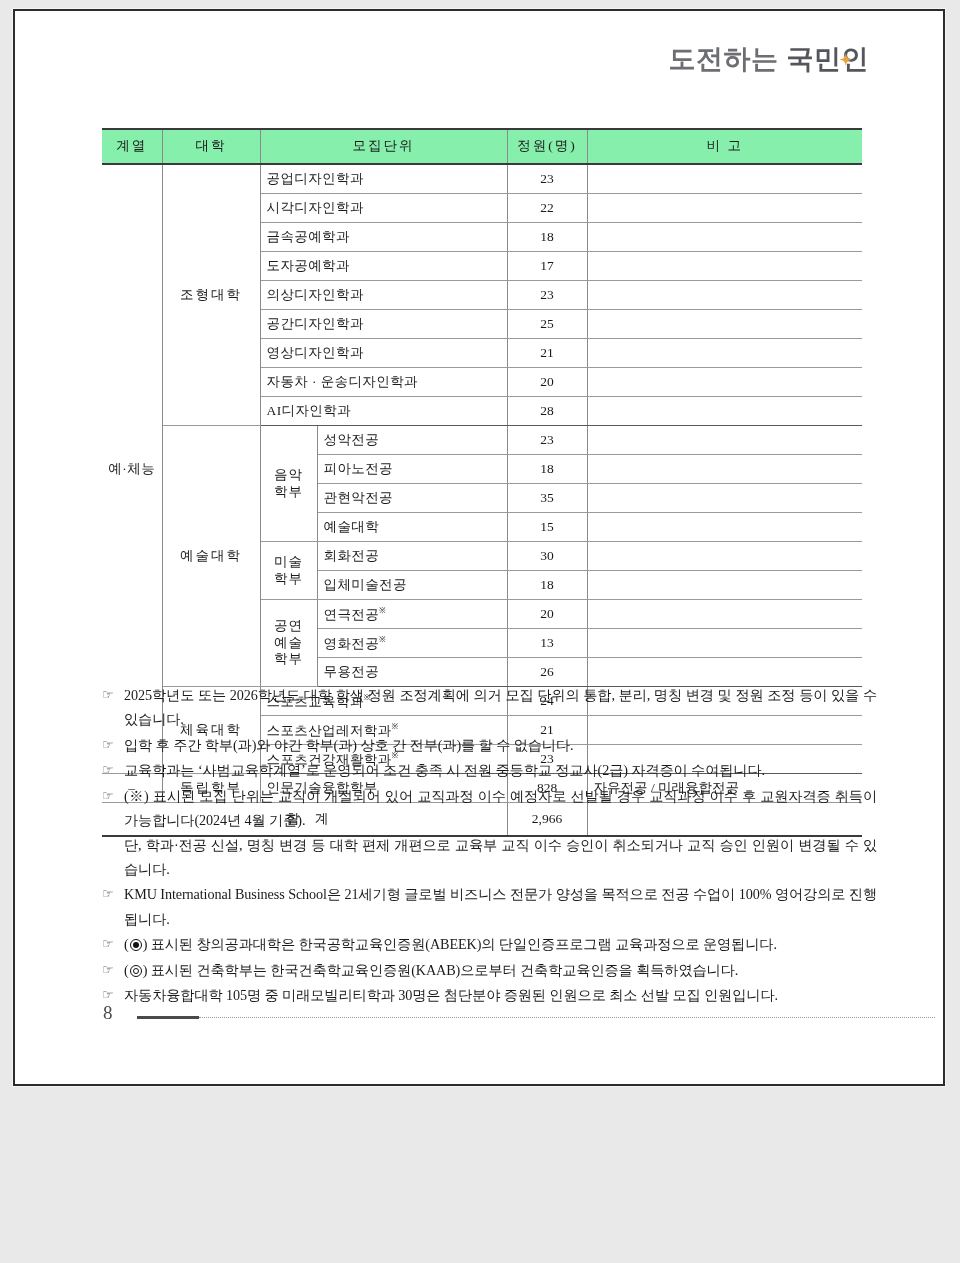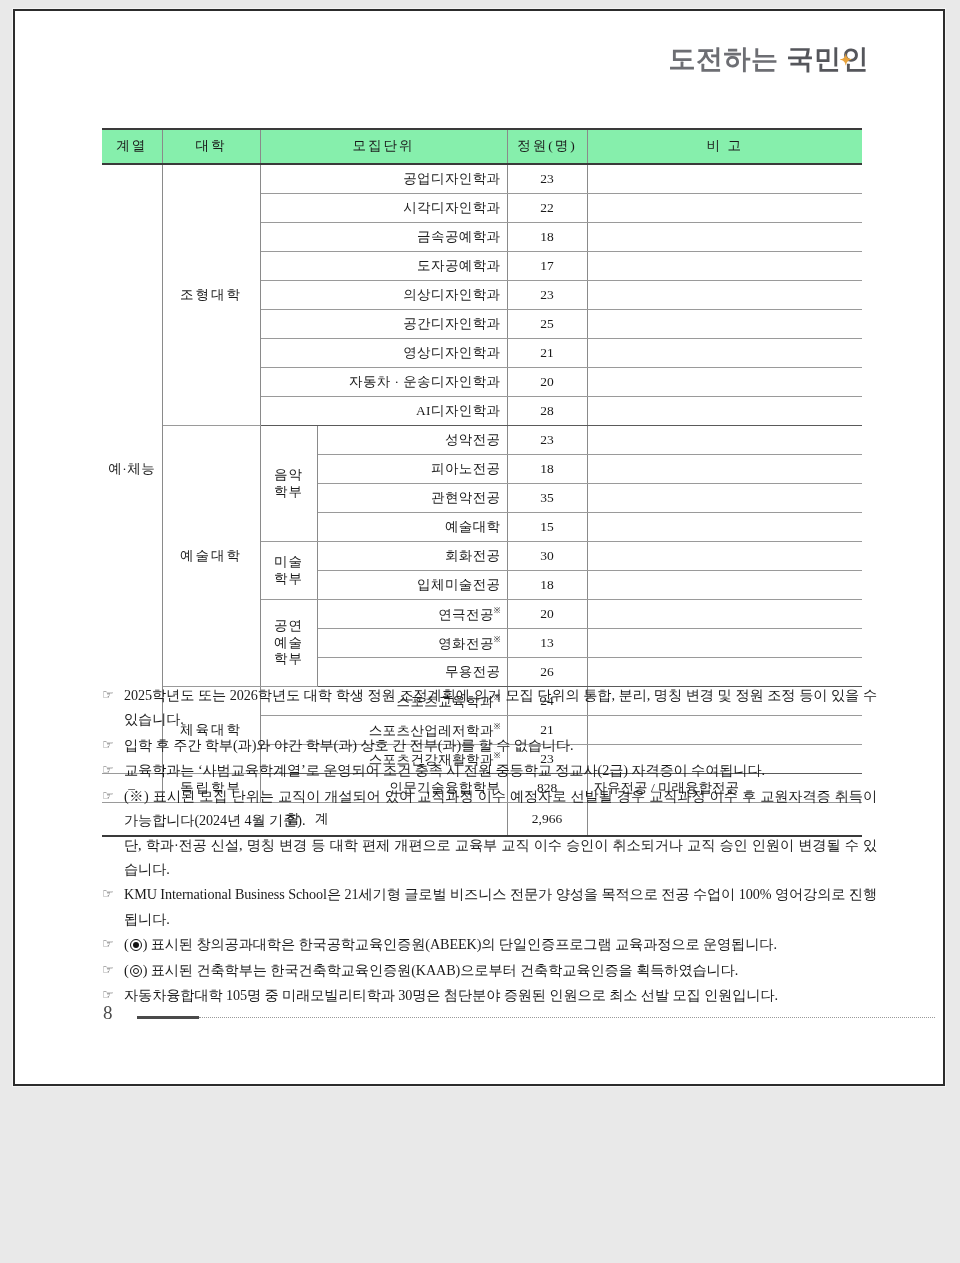--- a/index.html
+++ b/index.html
@@ -102,21 +102,21 @@
     vertical-align: middle;
     font-size: 13.5px;
   }
   table.quota td.edge-l { border-left: none; }
   table.quota td.edge-r { border-right: none; }
   td.c-center { text-align: center; }
   td.c-left   { text-align: left; padding-left: 9px; }
   td.group-sep-top { border-top: 1.6px solid #5a5a5a; }
   tr.grp-end td { border-bottom: 1.6px solid #5a5a5a; }
 
-  td.unit-cell { letter-spacing: 0.4px; text-align: right; }
+  td.unit-cell { letter-spacing: 0.4px; }
   .mark {
     font-size: 8px;
     vertical-align: super;
     letter-spacing: 0;
   }
   td.div-cell {
     text-align: center;
     line-height: 1.25;
     letter-spacing: 1px;
   }

